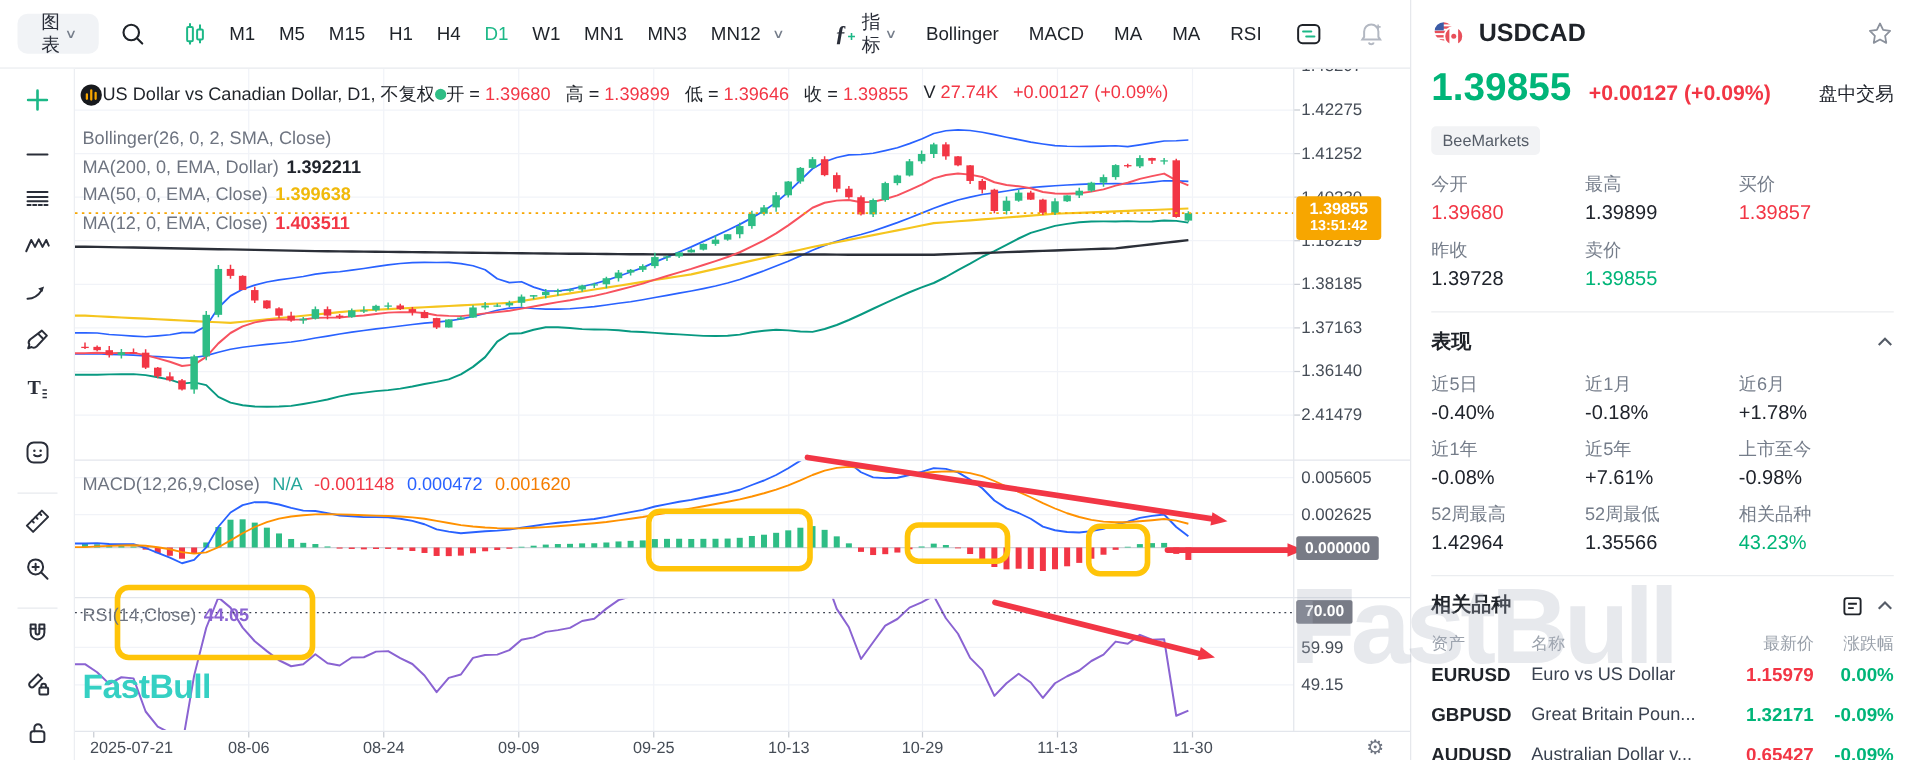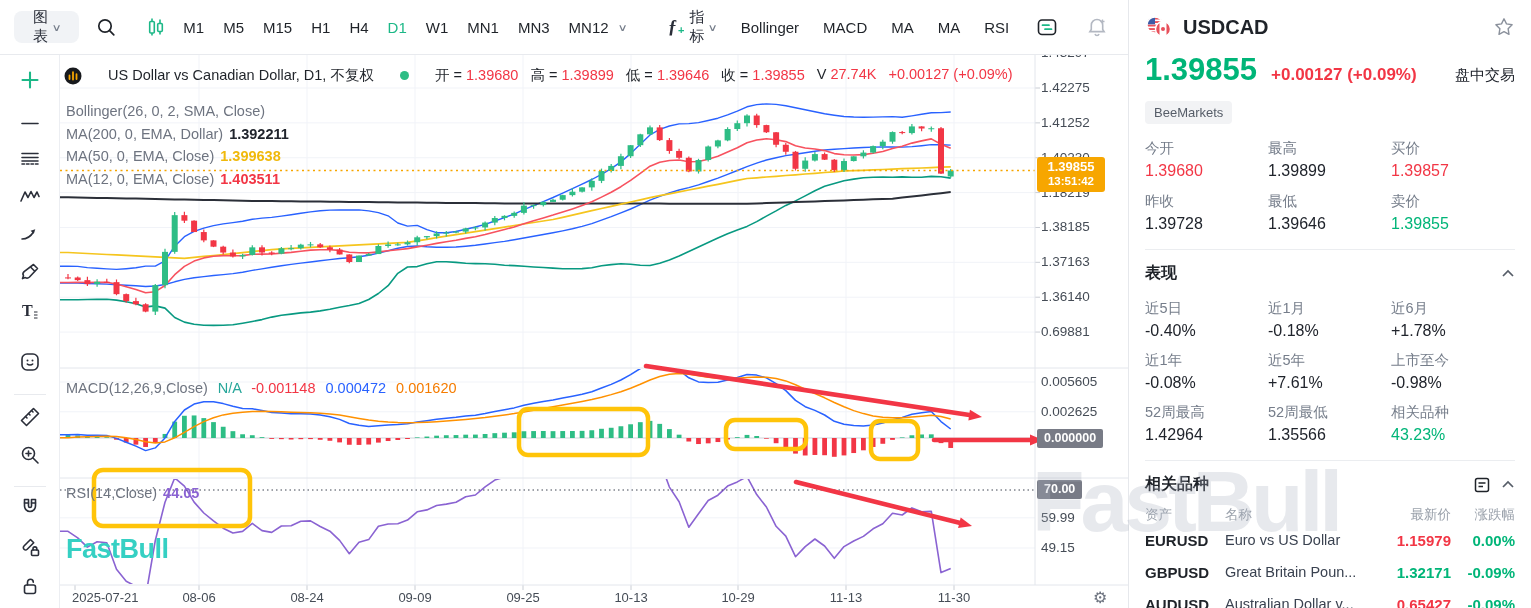--- a/index.html
+++ b/index.html
@@ -25,21 +25,21 @@
 .fx{font-family:"Liberation Serif",serif;font-style:italic;font-size:18px;font-weight:600}
 .fxplus{color:#1cb887;font-size:11px;font-weight:700;margin:6px 5px 0 1px}
 #ind-shortcuts{display:flex;gap:24px;margin-left:24px;font-size:15px}
 
 #left-toolbar{position:absolute;left:0;top:55px;width:60px;height:553px;background:#fff;
   border-right:1px solid #eceef2;z-index:6}
 .lt-icon{position:absolute;left:17px;width:26px;height:26px;display:flex;align-items:center;
   justify-content:center;cursor:pointer}
 .lt-div{position:absolute;left:14px;width:32px;border-top:1px solid #e8eaee}
 
-#sym-header{left:64px;top:66px;font-size:14.5px;display:flex;align-items:center;gap:26px}
+#sym-header{left:64px;top:66px;font-size:14.5px;display:flex;align-items:center;gap:0}
 #sym-header .fld b{font-weight:400;color:#1f2329}
 #sym-header .fld i{font-style:normal;color:#f23645}
 .legend{left:66px;font-size:14.5px;color:#6e7480}
 .legend i{font-style:normal;margin-left:6px}
 #collapse-btn{left:64px;top:196px;width:28px;height:19px;background:#fff;border:1px solid #c6cad2;
   border-radius:4px;display:flex;align-items:center;justify-content:center;cursor:pointer;z-index:4}
 
 #price-badge{position:absolute;left:1037px;top:157px;width:68px;background:#f7a600;color:#fff;
   border-radius:3px;text-align:center;padding:2px 0 3px;z-index:4;font-weight:700;font-size:13px;line-height:15px}
 #price-badge .tm{font-weight:700;font-size:11.5px}
@@ -496,21 +496,21 @@
   <div id="gear">⚙</div>
   <div id="overlays">
       <div class="axlbl" style="top: 45.1498px;">1.43297</div>
       <div class="axlbl" style="top: 80px;">1.42275</div>
       <div class="axlbl" style="top: 114.884px;">1.41252</div>
       <div class="axlbl" style="top: 149.734px;">1.40230</div>
       <div class="axlbl" style="top: 184.585px;">1.18219</div>
       <div class="axlbl" style="top: 219.469px;">1.38185</div>
       <div class="axlbl" style="top: 254.319px;">1.37163</div>
       <div class="axlbl" style="top: 289.204px;">1.36140</div>
-      <div class="axlbl" style="top: 324.054px;">0.69881</div>
+      <div class="axlbl" style="top: 324.054px;">2.41479</div>
       <div class="axlbl" style="top: 374px;">0.005605</div>
       <div class="axlbl" style="top: 403.774px;">0.002625</div>
       <div class="axlbl" style="top: 509.838px;">59.99</div>
       <div class="axlbl" style="top: 539.984px;">49.15</div>
       <div class="datelbl" style="left: 72px;">2025-07-21</div>
       <div class="datelbl" style="left: 199px; transform: translateX(-50%);">08-06</div>
       <div class="datelbl" style="left: 307px; transform: translateX(-50%);">08-24</div>
       <div class="datelbl" style="left: 415px; transform: translateX(-50%);">09-09</div>
       <div class="datelbl" style="left: 523px; transform: translateX(-50%);">09-25</div>
       <div class="datelbl" style="left: 631px; transform: translateX(-50%);">10-13</div>
@@ -737,24 +737,20 @@
         </div>
         <div class="sb-cell">
           <div class="lb">买价</div>
           <div class="vl" style="color: rgb(242, 54, 69);">1.39857</div>
         </div>
         <div class="sb-cell">
           <div class="lb">昨收</div>
           <div class="vl" style="color: rgb(32, 36, 44);">1.39728</div>
         </div>
         <div class="sb-cell">
-          <div class="lb">最低</div>
-          <div class="vl" style="color: rgb(32, 36, 44);">1.39646</div>
-        </div>
-        <div class="sb-cell">
           <div class="lb">卖价</div>
           <div class="vl" style="color: rgb(0, 181, 120);">1.39855</div>
         </div>
       </div>
     <div class="sb-hr"></div>
     <div class="sb-sec">
       <span>表现</span>
         <span class="sp"></span>
       <span style="cursor:pointer">
           <svg width="14" height="9">

